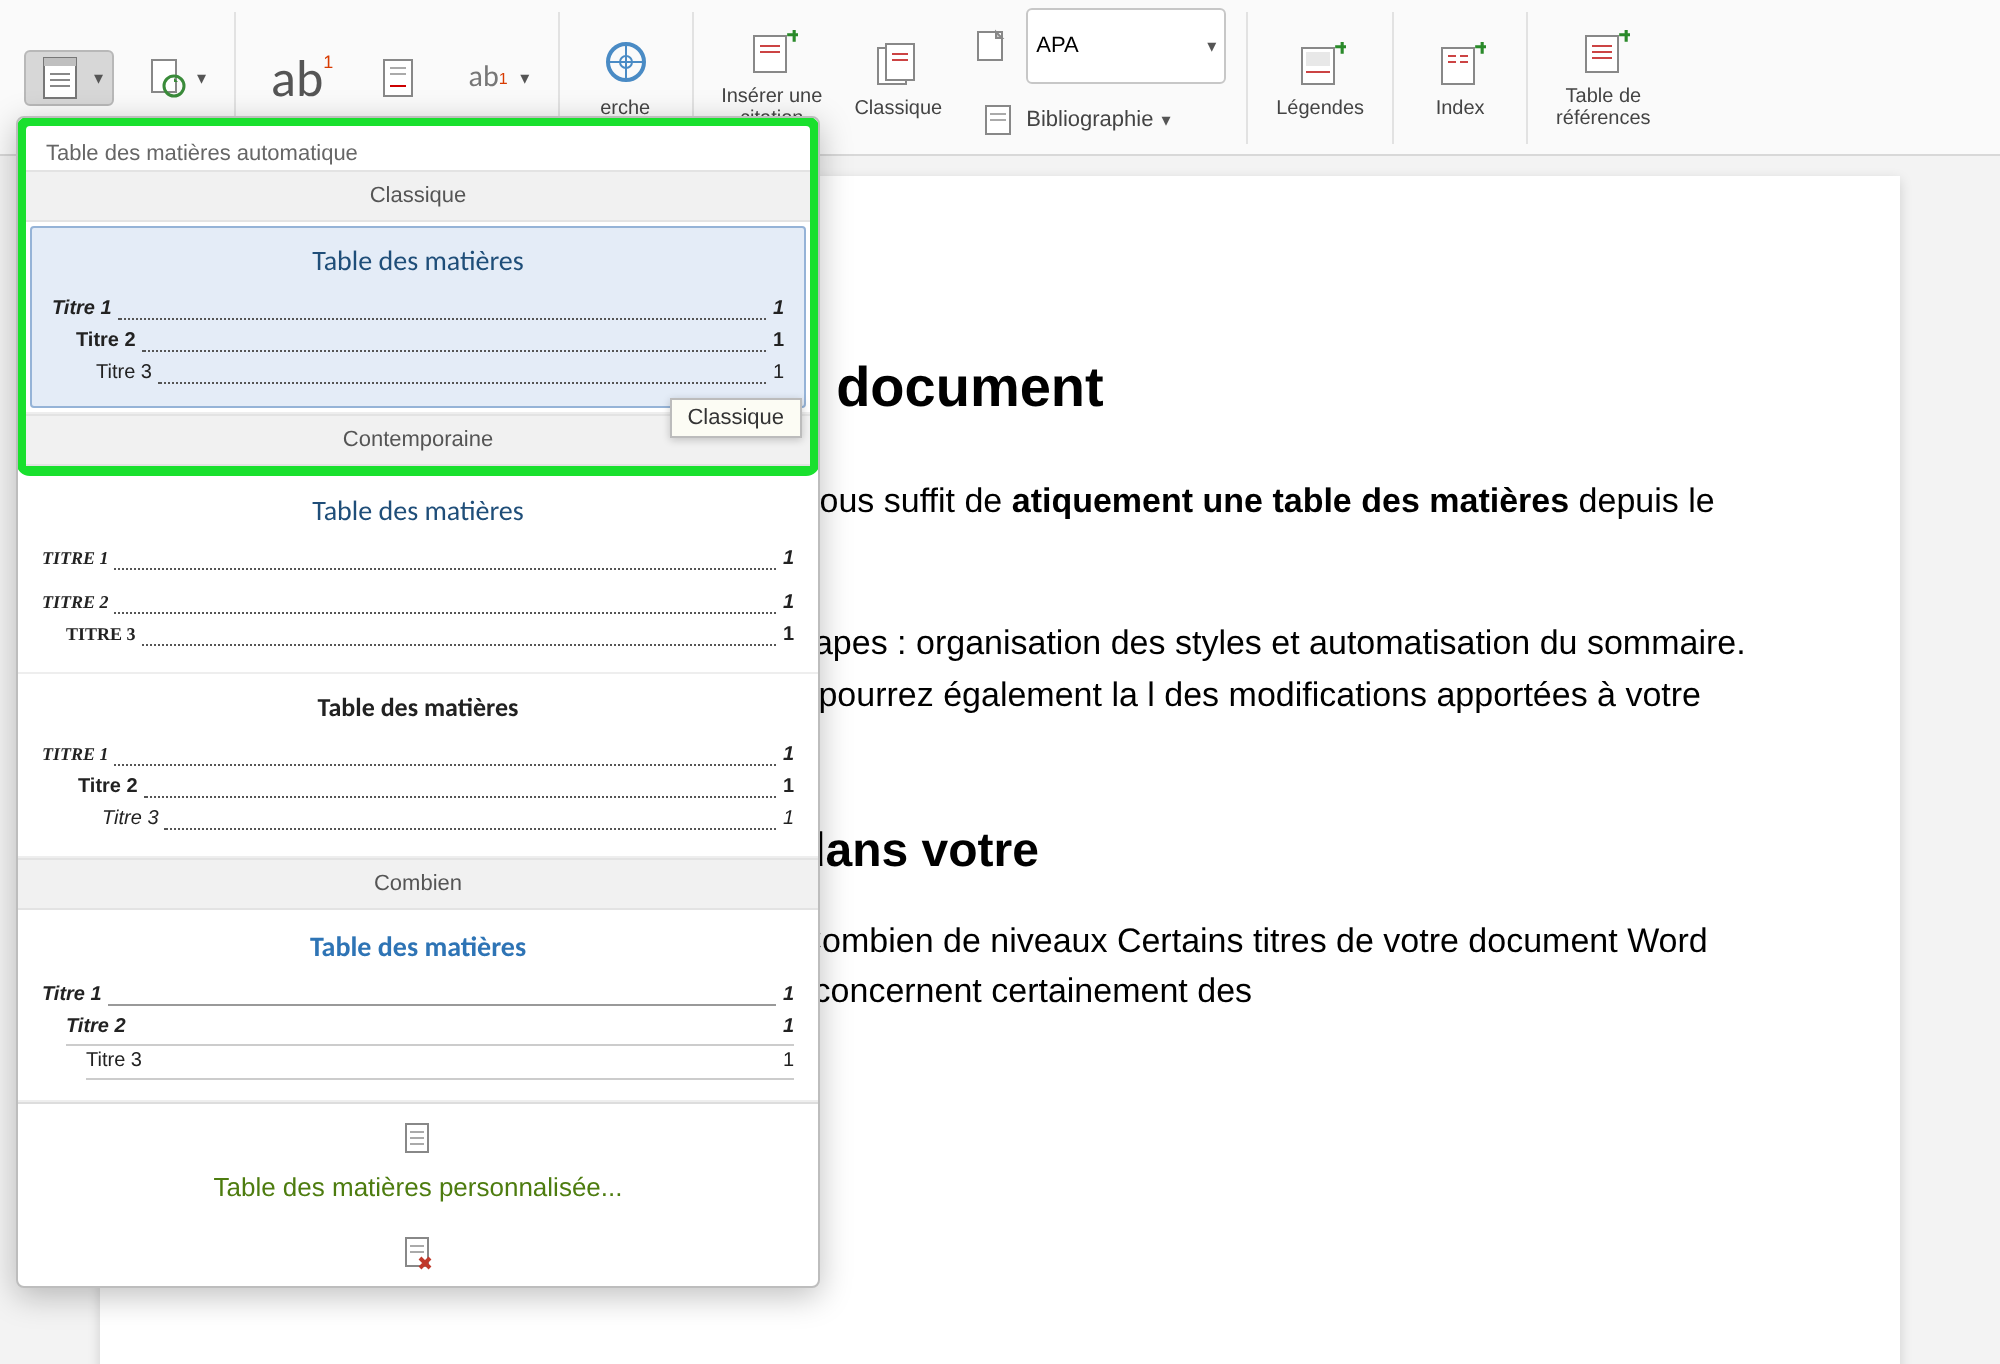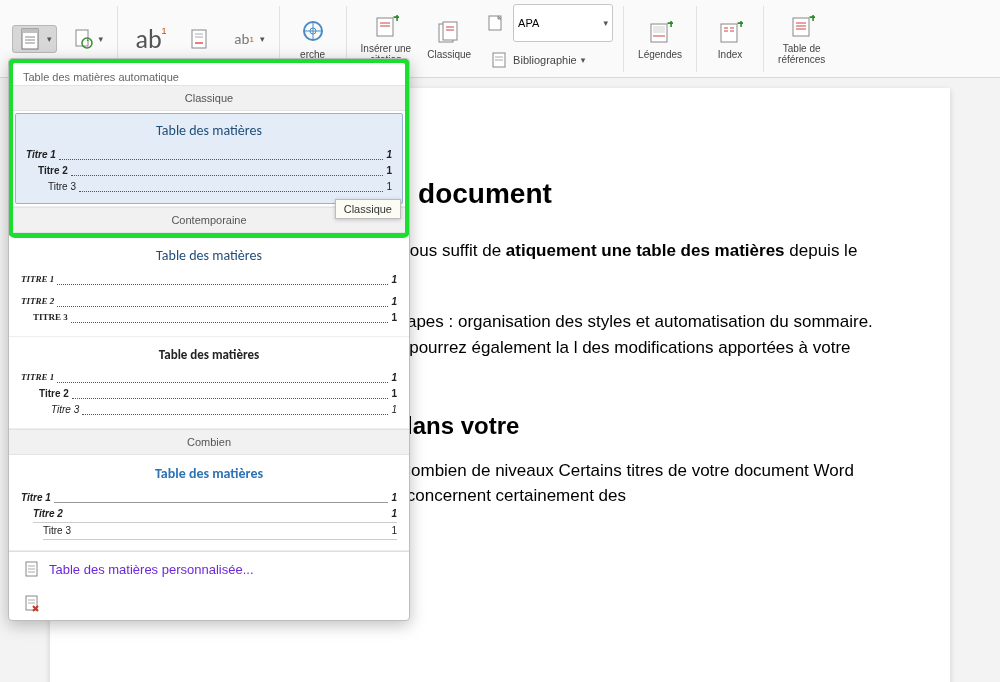--- a/index.html
+++ b/index.html
@@ -37,21 +37,21 @@
 .toc-line.caps .t { font-weight: 700; font-family: "Times New Roman"; font-size: 9px; }
 .toc-line.caps.l2 .t { font-weight: 600; }
 
 .highlighted-zone { border: 5px solid #19e02e; border-radius: 7px; margin: -1px; padding-top: 2px; position: relative; }
 .highlighted-zone .toc-automatic-header { background: transparent; }
 
 .tooltip { position: absolute; right: 4px; bottom: 14px; background: #fcfcf4; border: 1px solid #bcbcbc; padding: 3px 8px; font-size: 11px; color: #333; box-shadow: 0 1px 4px rgba(0,0,0,0.2); z-index: 60; }
 .selected-preview { background: #e4ecf7; border: 1px solid #95b3d7; border-radius: 2px; padding: 8px 10px; }
 
 .toc-footer { border-top: 1px solid #ddd; padding: 0; }
-.toc-footer-item { display: flex; align-items: center; gap: 8px; padding: 8px 14px; font-size: 13px; color: #6d28d9; cursor: pointer; }
+.toc-footer-item { display: flex; align-items: center; gap: 8px; padding: 8px 14px; font-size: 13px; color: #4d7c0f; cursor: pointer; flex-direction: column; }
 .footer-icon { width: 18px; height: 18px; }
 
 
 .doc-area { position: absolute; left: 0; top: 78px; right: 0; bottom: 0; background: #f3f3f3; padding: 10px 20px; overflow: hidden; }
 .page { background: #fff; margin: 0 auto; width: 900px; height: 620px; box-shadow: 0 2px 6px rgba(0,0,0,0.15); padding: 90px 70px 0 88px; font-family: "Times New Roman", serif; }
 .page h1 { font-size: 28px; font-weight: 700; margin-bottom: 28px; }
 .page h2 { font-size: 24px; font-weight: 700; margin: 26px 0 18px 0; }
 .page p { font-size: 17px; line-height: 1.5; margin-bottom: 20px; }
 
 svg { display: block; }

